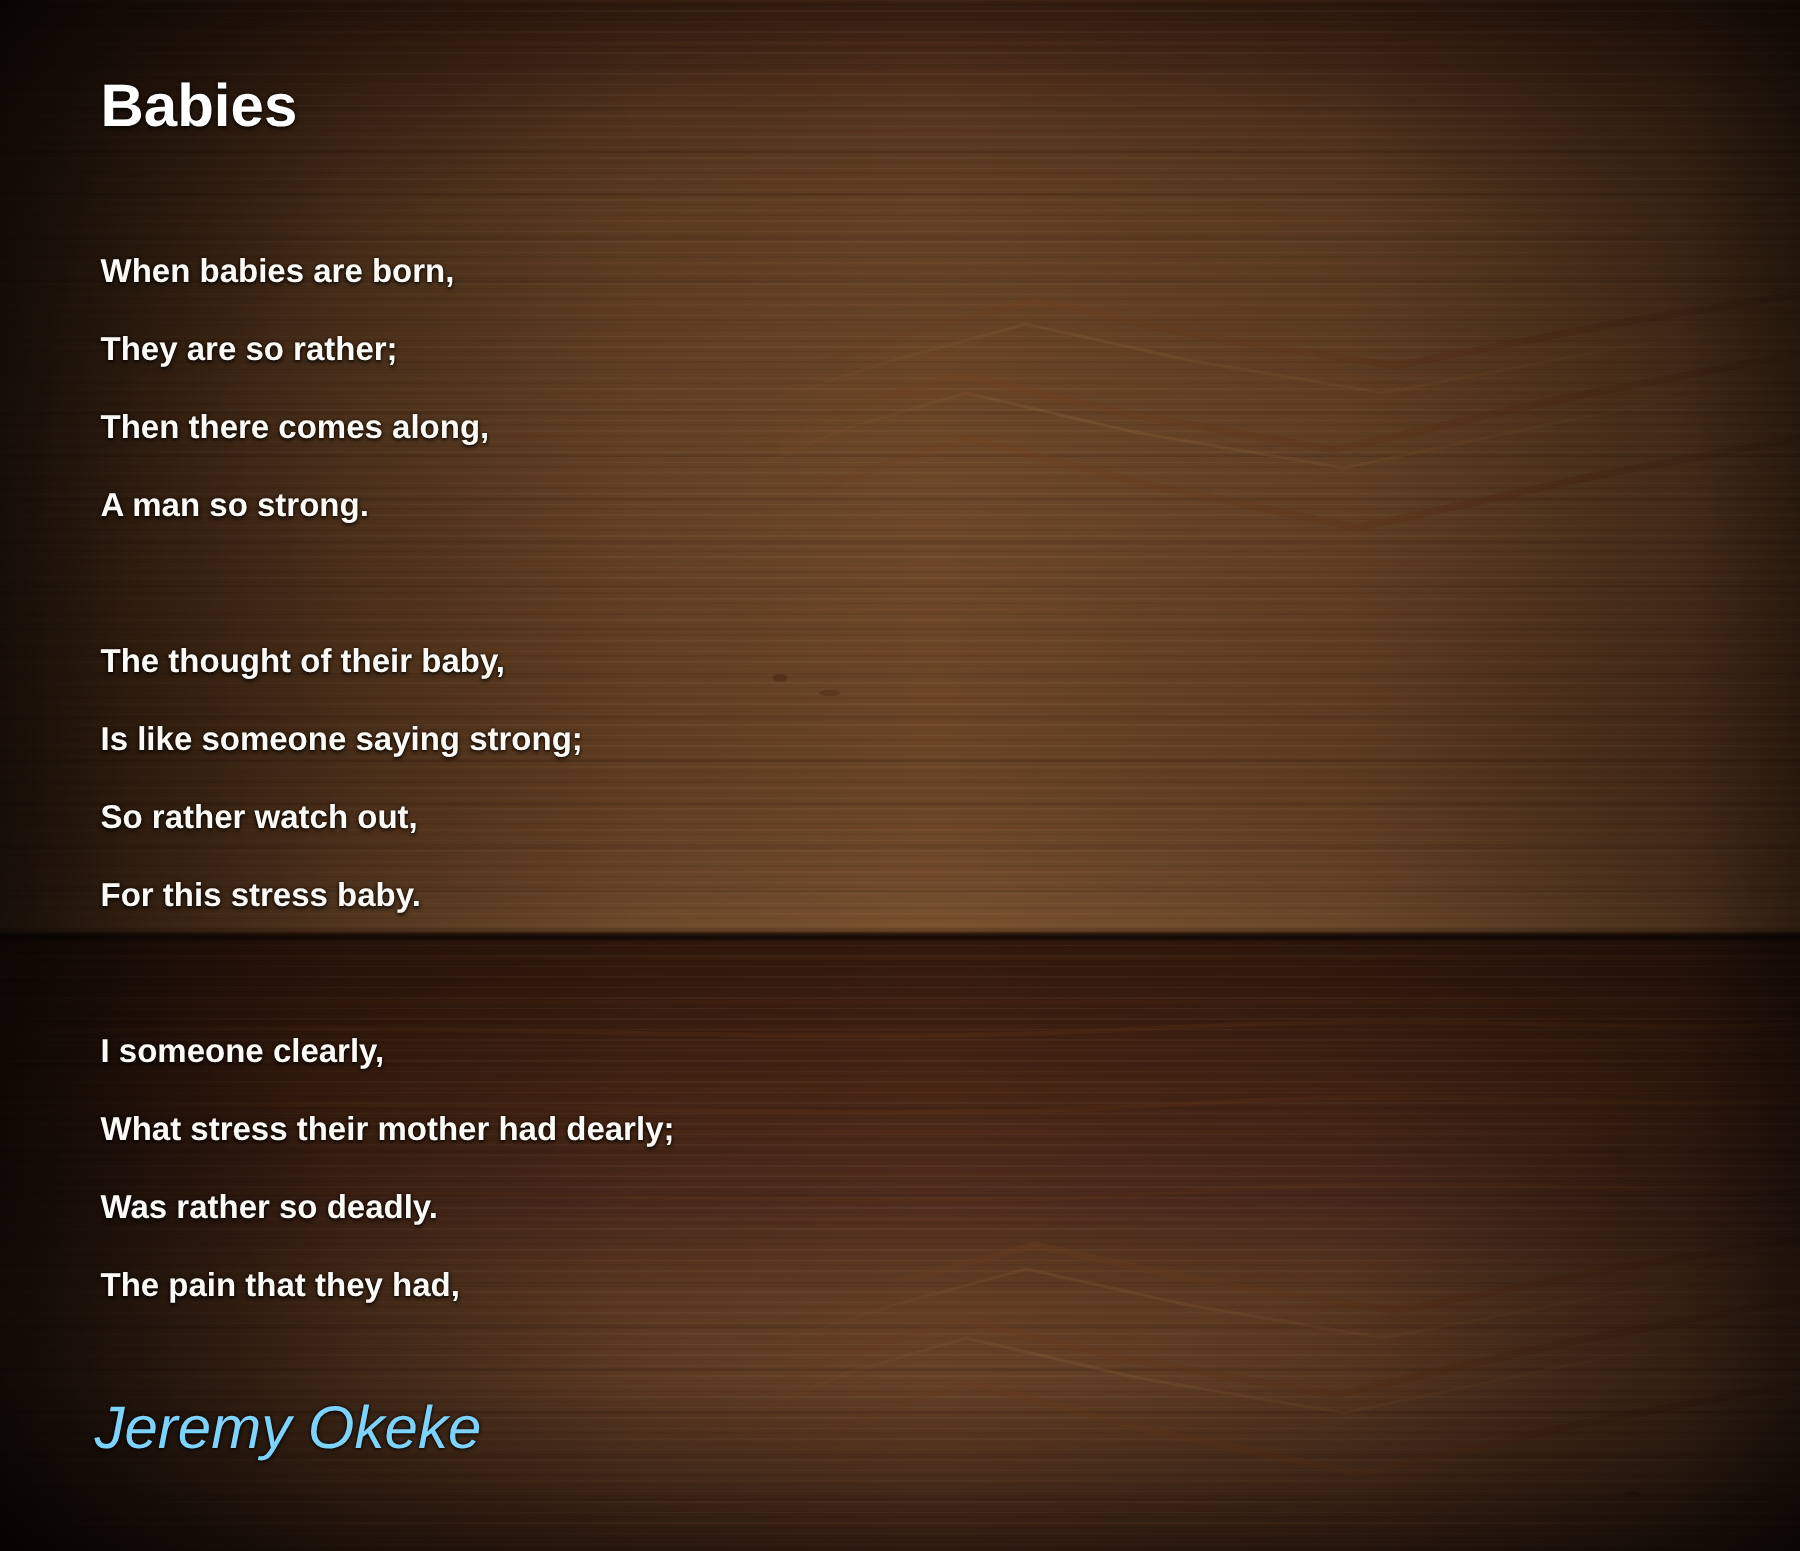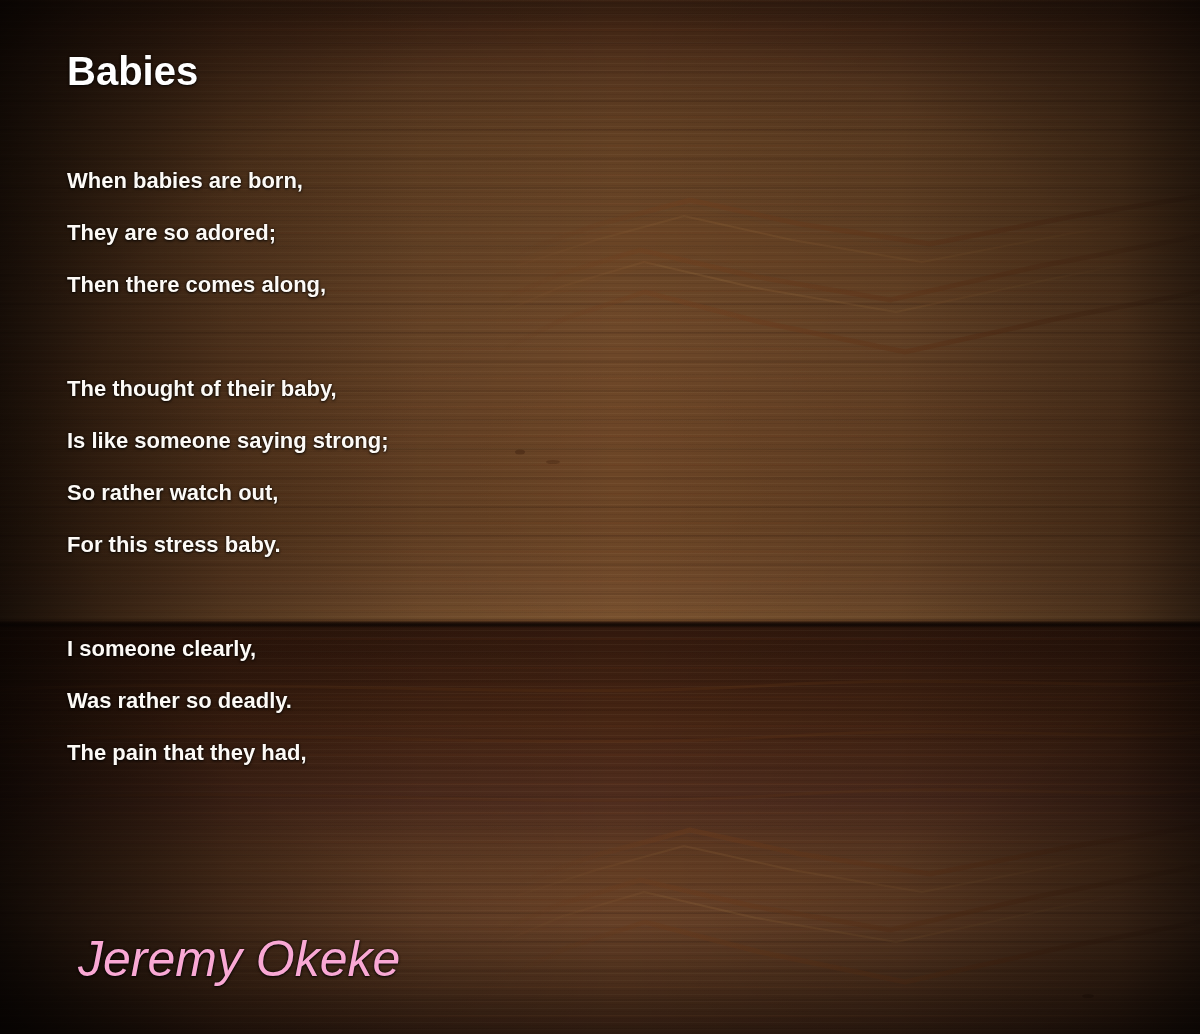--- a/index.html
+++ b/index.html
@@ -152,26 +152,26 @@
     font-weight: bold;
     color: #fdfaf6;
     line-height: 52px;
     height: 52px;
     white-space: nowrap;
     text-shadow: 0 1px 3px rgba(0,0,0,0.80), 0 0 2px rgba(0,0,0,0.60);
   }
 
   #poem-author {
     position: absolute;
-    left: 78px;
+    left: 63px;
     top: 930px;
-    font-size: 50px;
+    font-size: 40px;
     font-style: italic;
     font-weight: normal;
-    color: #f9a8d4;
+    color: #7dd3fc;
     white-space: nowrap;
     text-shadow: 0 1px 3px rgba(0,0,0,0.80), 0 0 2px rgba(0,0,0,0.60);
   }
 </style>
 </head>
 <body>
 
 <div id="poem-card">
 
   <div class="wood-layer" id="wood-base"></div>
@@ -235,33 +235,35 @@
   <div class="wood-layer" id="vignette-radial"></div>
 
   <div id="content">
 
     <div id="poem-title">Babies</div>
 
     <div id="stanzas">
 
       <div class="stanza">
         <div class="poem-line">When babies are born,</div>
-        <div class="poem-line">They are so adored;</div>
+        <div class="poem-line">They are so rather;</div>
         <div class="poem-line">Then there comes along,</div>
+        <div class="poem-line">A man so strong.</div>
       </div>
 
       <div class="stanza">
         <div class="poem-line">The thought of their baby,</div>
         <div class="poem-line">Is like someone saying strong;</div>
         <div class="poem-line">So rather watch out,</div>
         <div class="poem-line">For this stress baby.</div>
       </div>
 
       <div class="stanza">
         <div class="poem-line">I someone clearly,</div>
+        <div class="poem-line">What stress their mother had dearly;</div>
         <div class="poem-line">Was rather so deadly.</div>
         <div class="poem-line">The pain that they had,</div>
       </div>
 
     </div>
 
     <div id="poem-author">Jeremy Okeke</div>
 
   </div>
 </div>

